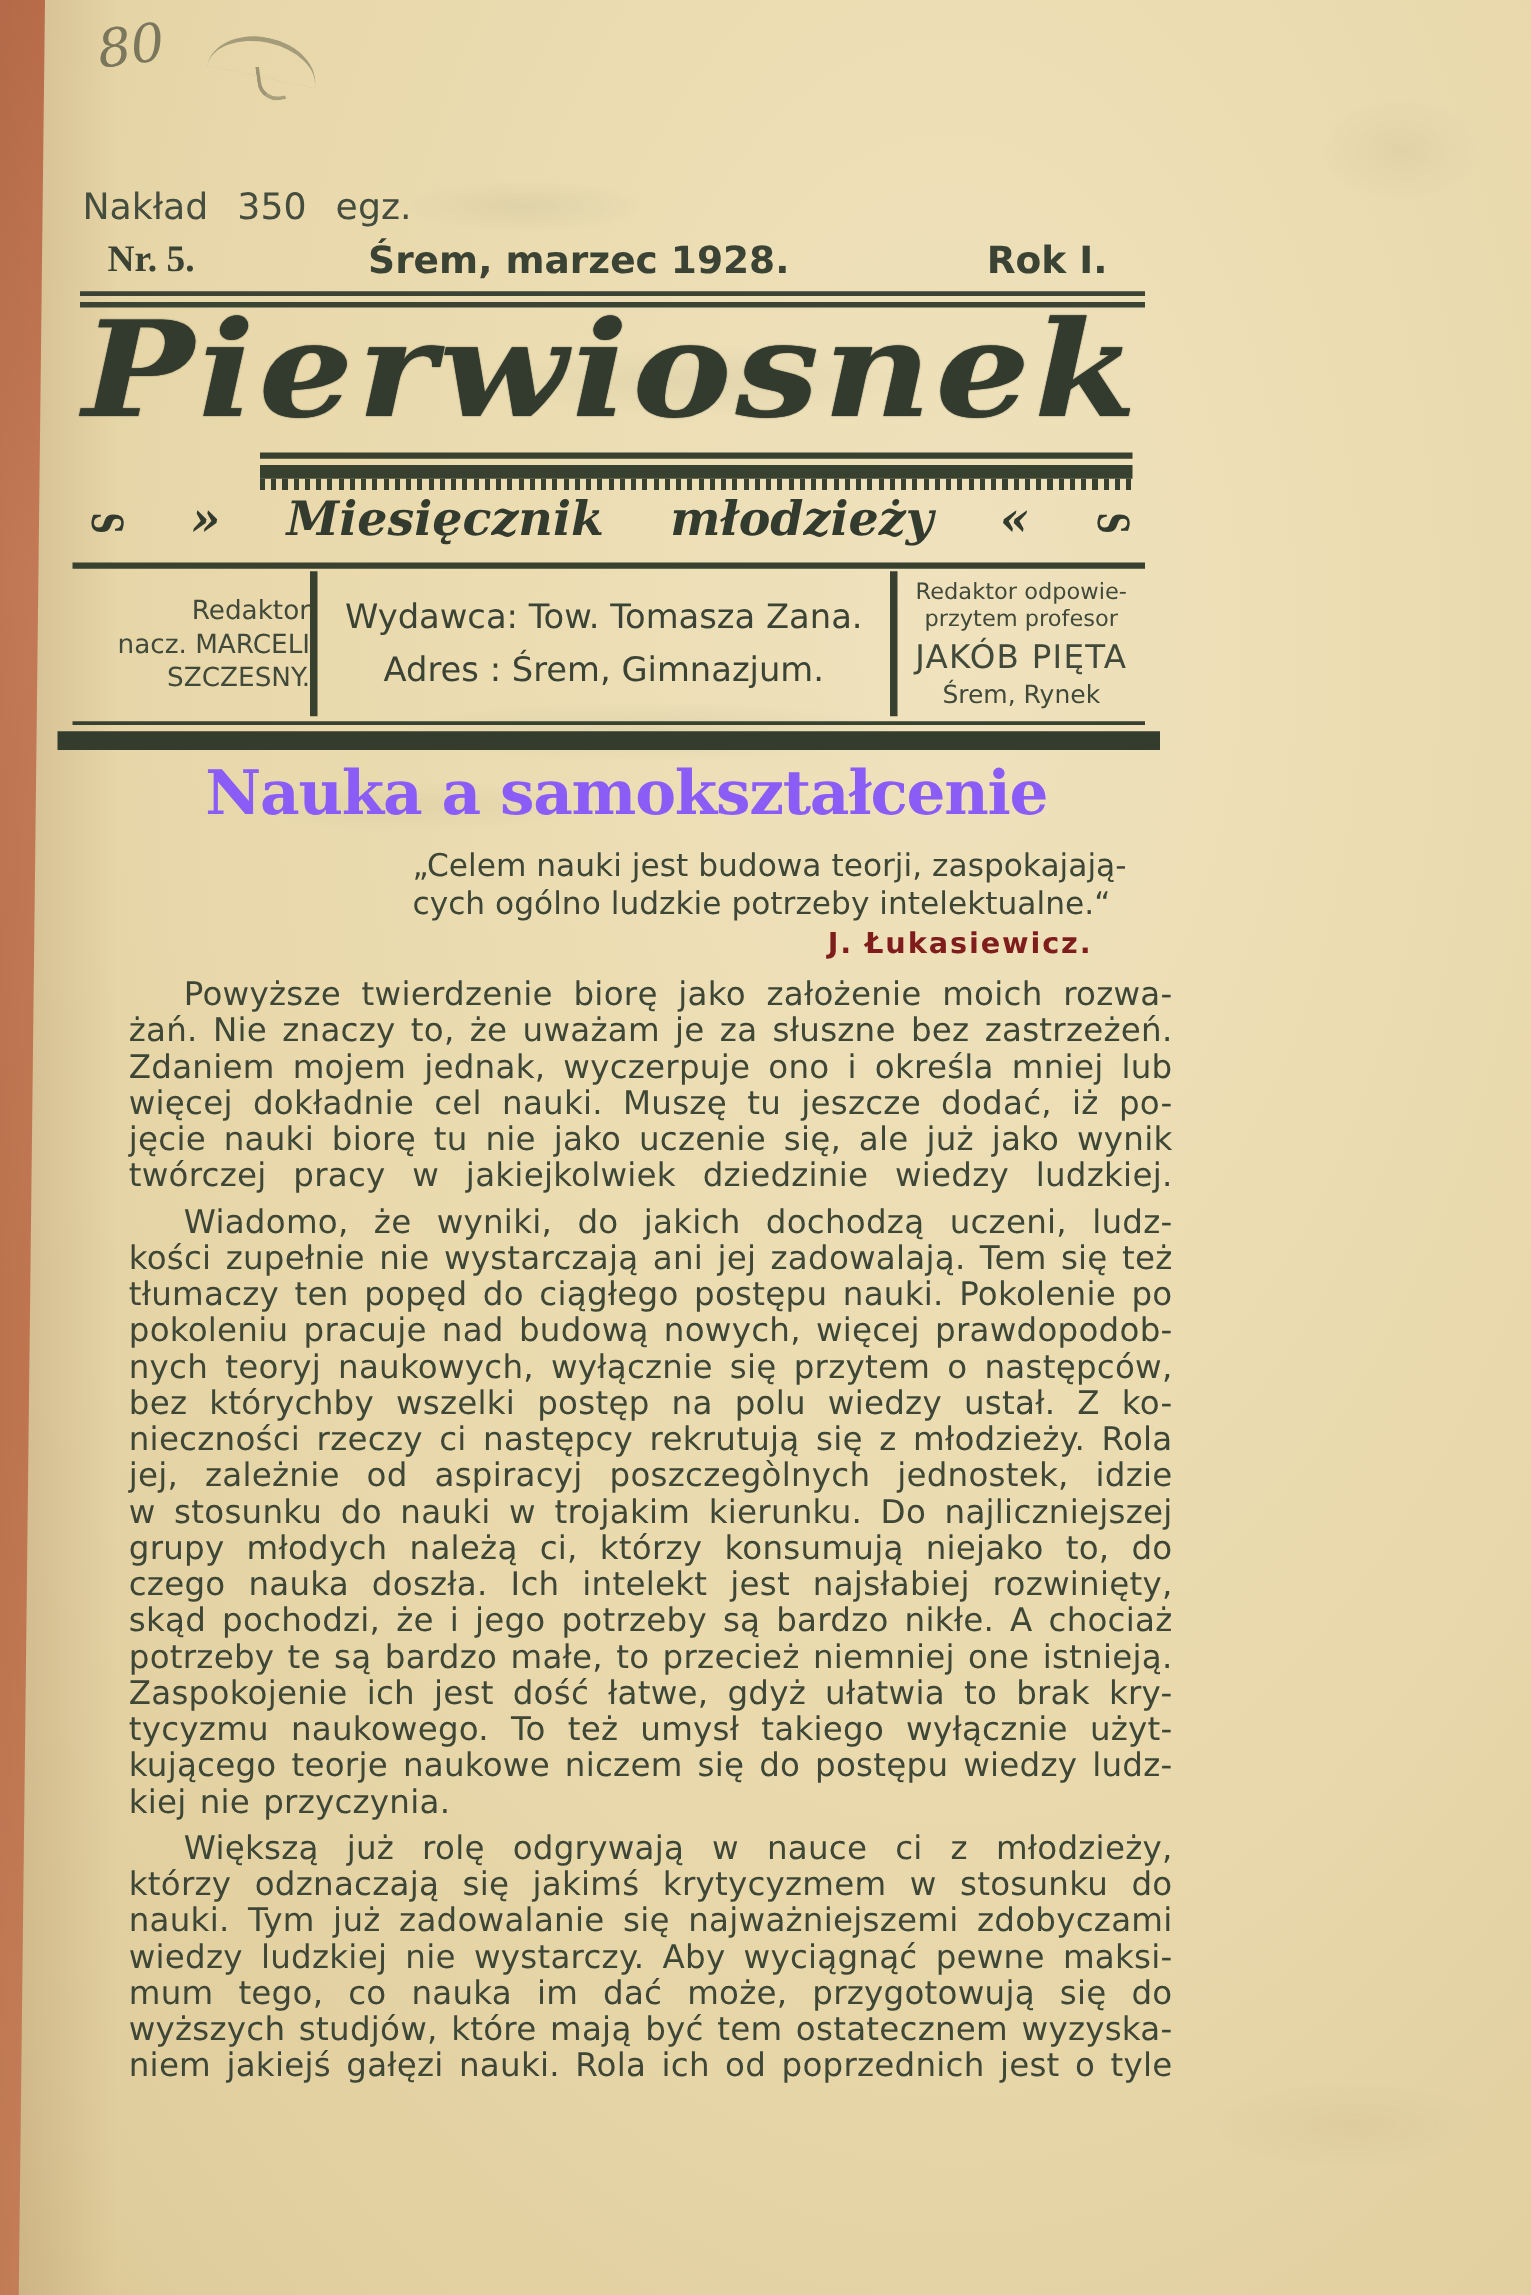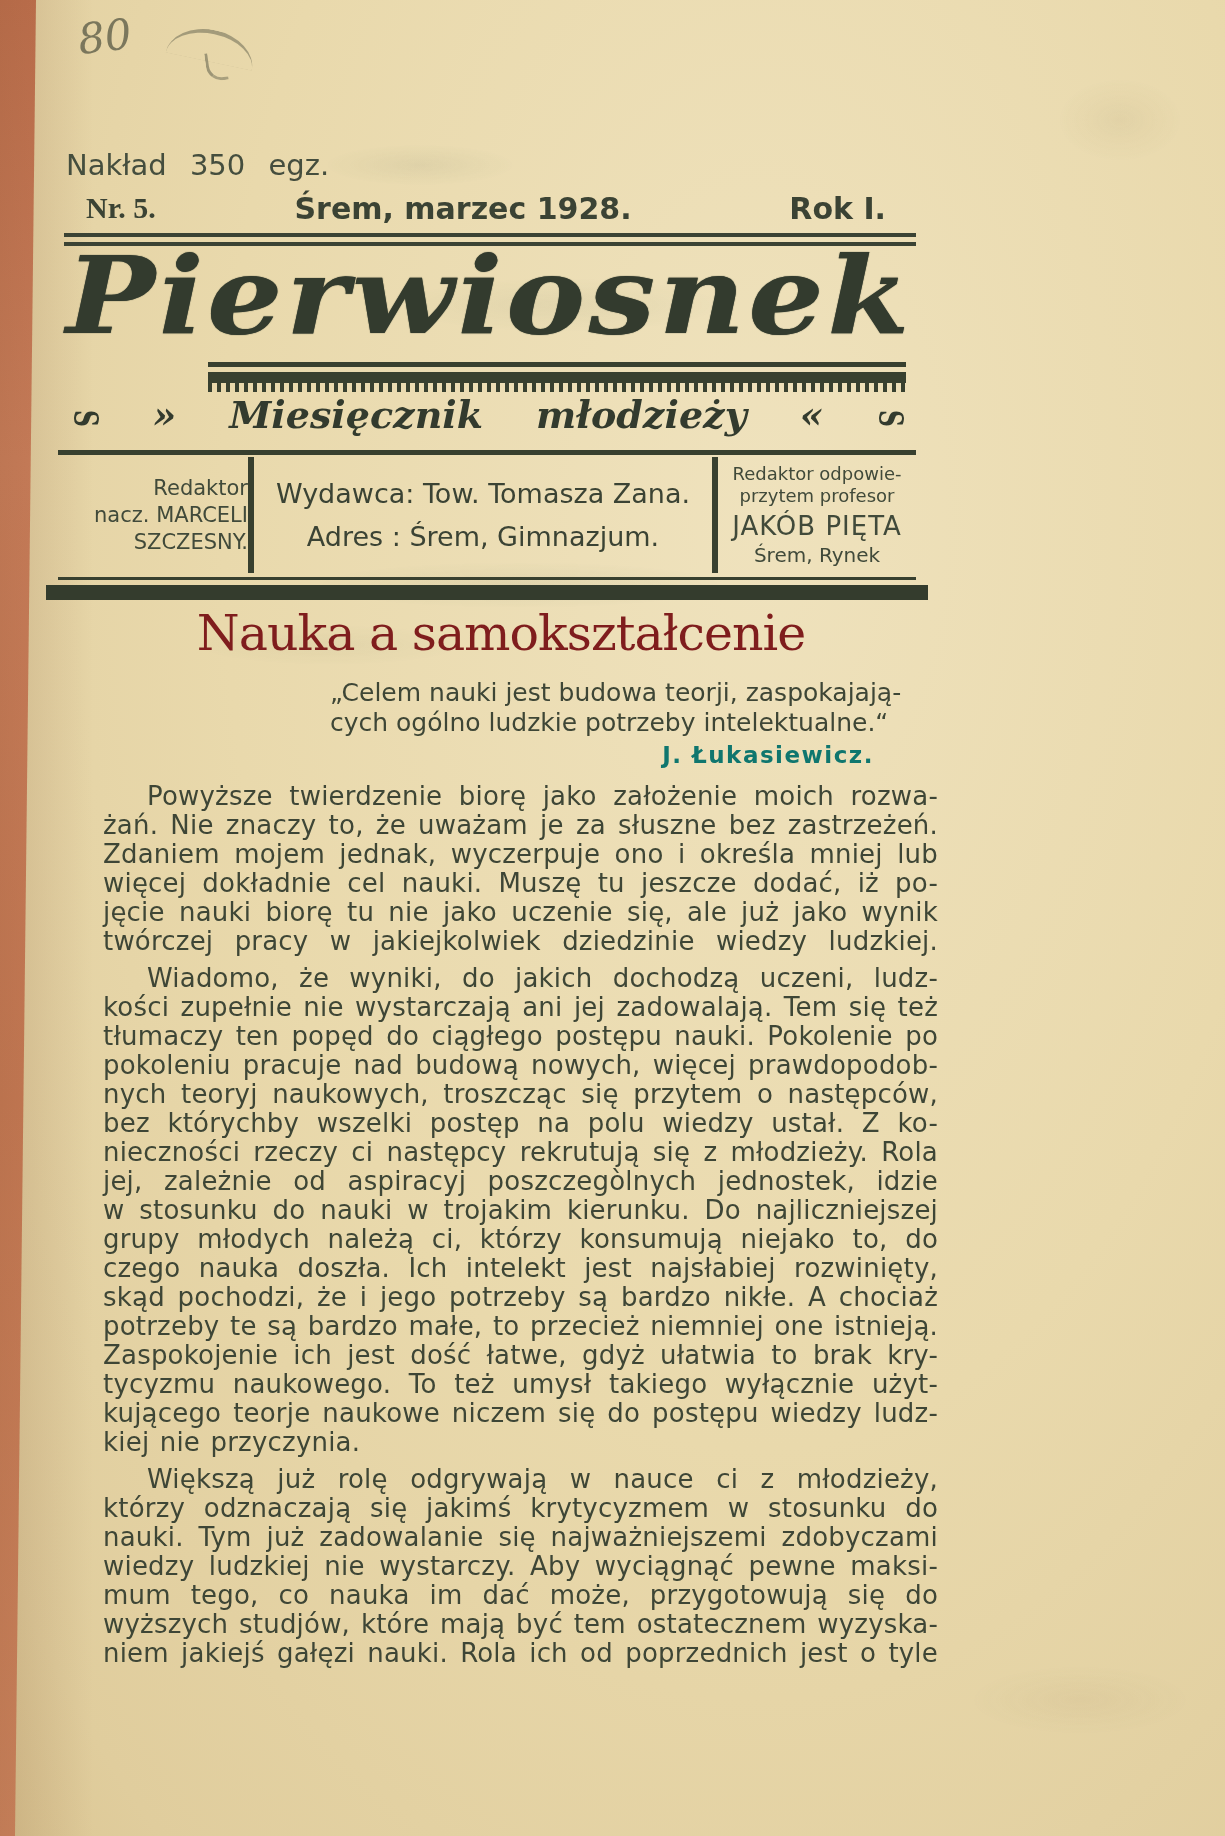--- a/index.html
+++ b/index.html
@@ -75,24 +75,24 @@
   .box-publisher{flex:1;font-size:27px;line-height:43px;color:#3b4334;}
   .box-resp{width:198px;}
   .resp-small{font-size:18px;line-height:22px;}
   .resp-name{font-size:26px;line-height:34px;letter-spacing:1px;margin-top:2px;}
   .resp-place{font-size:20px;line-height:24px;}
   .mast-thin-rule{height:3px;background:#38402f;margin-top:2px;}
   .mast-thick-rule{height:15px;background:#343c2d;margin:5px -12px 0 -12px;}
   
   .article{position:absolute;left:64px;top:604px;width:874px;}
   .art-title{margin:0;text-align:center;font-family:"DejaVu Serif", serif;
-    font-weight:normal;font-size:49px;line-height:60px;color:#7f1d1d;letter-spacing:-1px;}
+    font-weight:bold;font-size:49px;line-height:60px;color:#8b5cf6;letter-spacing:-1px;}
   .epigraph{margin:14px 0 0 266px;width:586px;font-size:25px;line-height:30px;color:#3e4636;}
   .epi-attr{text-align:right;padding-right:42px;font-weight:bold;font-size:23px;
-    letter-spacing:1.5px;margin-top:2px;color:#0f766e;}
+    letter-spacing:1.5px;margin-top:2px;color:#7f1d1d;}
   .bodytext{margin-top:12px;font-size:26px;line-height:29px;color:#3e4636;letter-spacing:.2px;word-spacing:2px;margin-left:39px;}
   .para{margin:0 0 8px 0;}
   .bodyline{text-align:justify;text-align-last:justify;}
   .bodyline.indent{text-indent:44px;}
   .bodyline.noj{text-align-last:left;}
 </style>
 </head>
 <body>
 
 <div class="spine"></div>
@@ -162,21 +162,21 @@
         <div class="bodyline">Zdaniem mojem jednak, wyczerpuje ono i określa mniej lub</div>
         <div class="bodyline">więcej dokładnie cel nauki. Muszę tu jeszcze dodać, iż po-</div>
         <div class="bodyline">jęcie nauki biorę tu nie jako uczenie się, ale już jako wynik</div>
         <div class="bodyline">twórczej pracy w jakiejkolwiek dziedzinie wiedzy ludzkiej.</div>
       </div>
       <div class="para">
         <div class="bodyline indent">Wiadomo, że wyniki, do jakich dochodzą uczeni, ludz-</div>
         <div class="bodyline">kości zupełnie nie wystarczają ani jej zadowalają. Tem się też</div>
         <div class="bodyline">tłumaczy ten popęd do ciągłego postępu nauki. Pokolenie po</div>
         <div class="bodyline">pokoleniu pracuje nad budową nowych, więcej prawdopodob-</div>
-        <div class="bodyline">nych teoryj naukowych, troszcząc się przytem o następców,</div>
+        <div class="bodyline">nych teoryj naukowych, wyłącznie się przytem o następców,</div>
         <div class="bodyline">bez którychby wszelki postęp na polu wiedzy ustał. Z ko-</div>
         <div class="bodyline">nieczności rzeczy ci następcy rekrutują się z młodzieży. Rola</div>
         <div class="bodyline">jej, zależnie od aspiracyj poszczegòlnych jednostek, idzie</div>
         <div class="bodyline">w stosunku do nauki w trojakim kierunku. Do najliczniejszej</div>
         <div class="bodyline">grupy młodych należą ci, którzy konsumują niejako to, do</div>
         <div class="bodyline">czego nauka doszła. Ich intelekt jest najsłabiej rozwinięty,</div>
         <div class="bodyline">skąd pochodzi, że i jego potrzeby są bardzo nikłe. A chociaż</div>
         <div class="bodyline">potrzeby te są bardzo małe, to przecież niemniej one istnieją.</div>
         <div class="bodyline">Zaspokojenie ich jest dość łatwe, gdyż ułatwia to brak kry-</div>
         <div class="bodyline">tycyzmu naukowego. To też umysł takiego wyłącznie użyt-</div>

